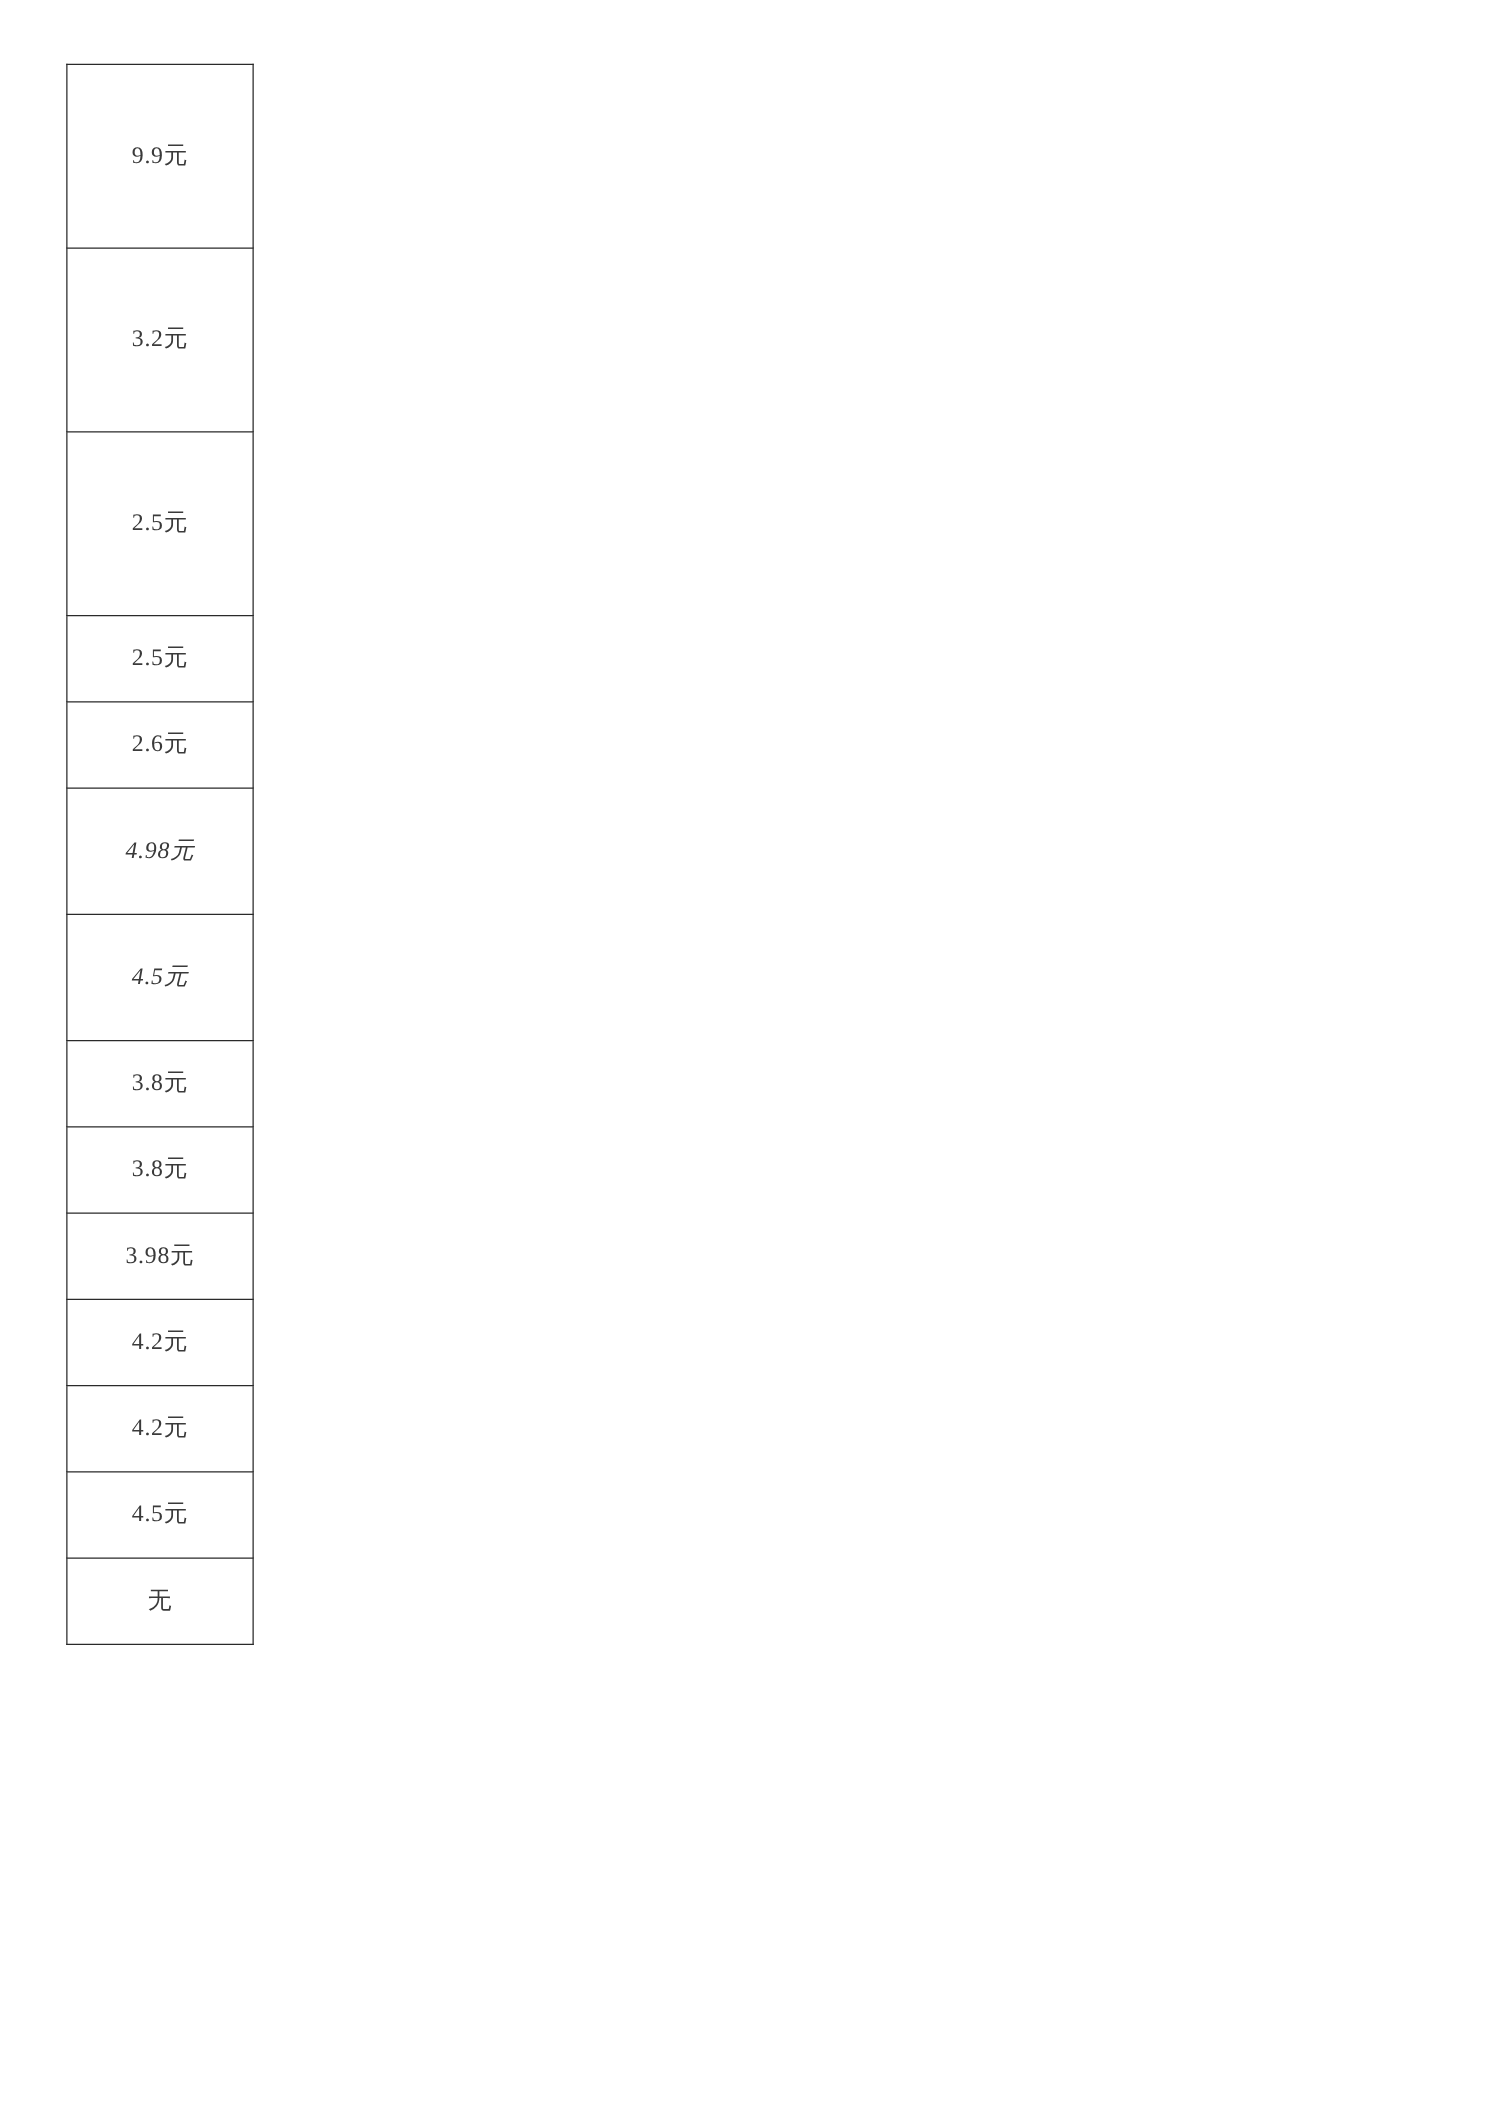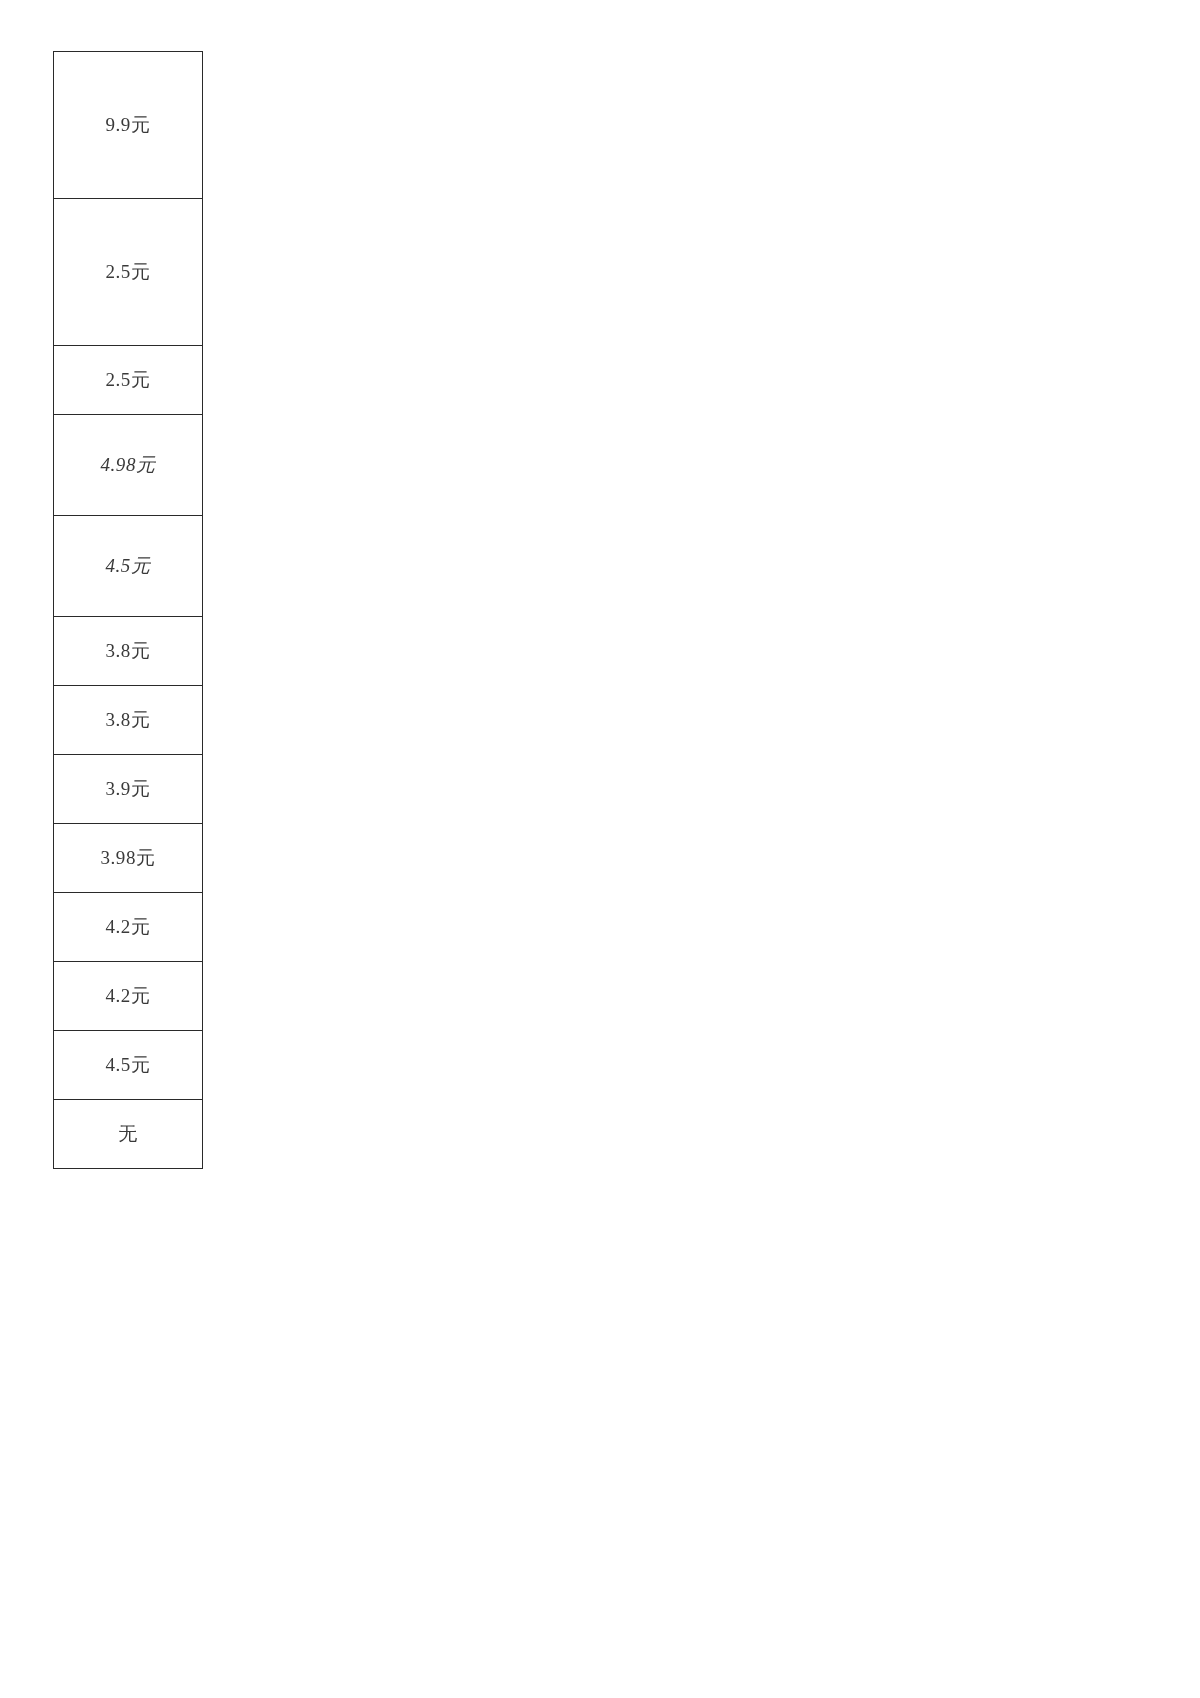--- a/index.html
+++ b/index.html
@@ -65,33 +65,43 @@
 
   <table id="price-table">
     <tbody>
 
       <tr class="r-tall">
         <td>
           <span class="cell-text">9.9元</span>
         </td>
       </tr>
 
+      <tr class="r-tall">
+        <td>
+          <span class="cell-text">3.2元</span>
+        </td>
+      </tr>
 
       <tr class="r-tall">
         <td>
           <span class="cell-text">2.5元</span>
         </td>
       </tr>
 
       <tr class="r-short">
         <td>
           <span class="cell-text">2.5元</span>
         </td>
       </tr>
 
+      <tr class="r-short">
+        <td>
+          <span class="cell-text">2.6元</span>
+        </td>
+      </tr>
 
 
       <tr class="r-mid">
         <td>
           <span class="cell-text">4.98元</span>
         </td>
       </tr>
 
       <tr class="r-mid">
         <td>
@@ -105,25 +115,20 @@
           <span class="cell-text">3.8元</span>
         </td>
       </tr>
 
       <tr class="r-short">
         <td>
           <span class="cell-text">3.8元</span>
         </td>
       </tr>
 
-      <tr class="r-short">
-        <td>
-          <span class="cell-text">3.9元</span>
-        </td>
-      </tr>
 
       <tr class="r-short">
         <td>
           <span class="cell-text">3.98元</span>
         </td>
       </tr>
 
       <tr class="r-short">
         <td>
           <span class="cell-text">4.2元</span>

